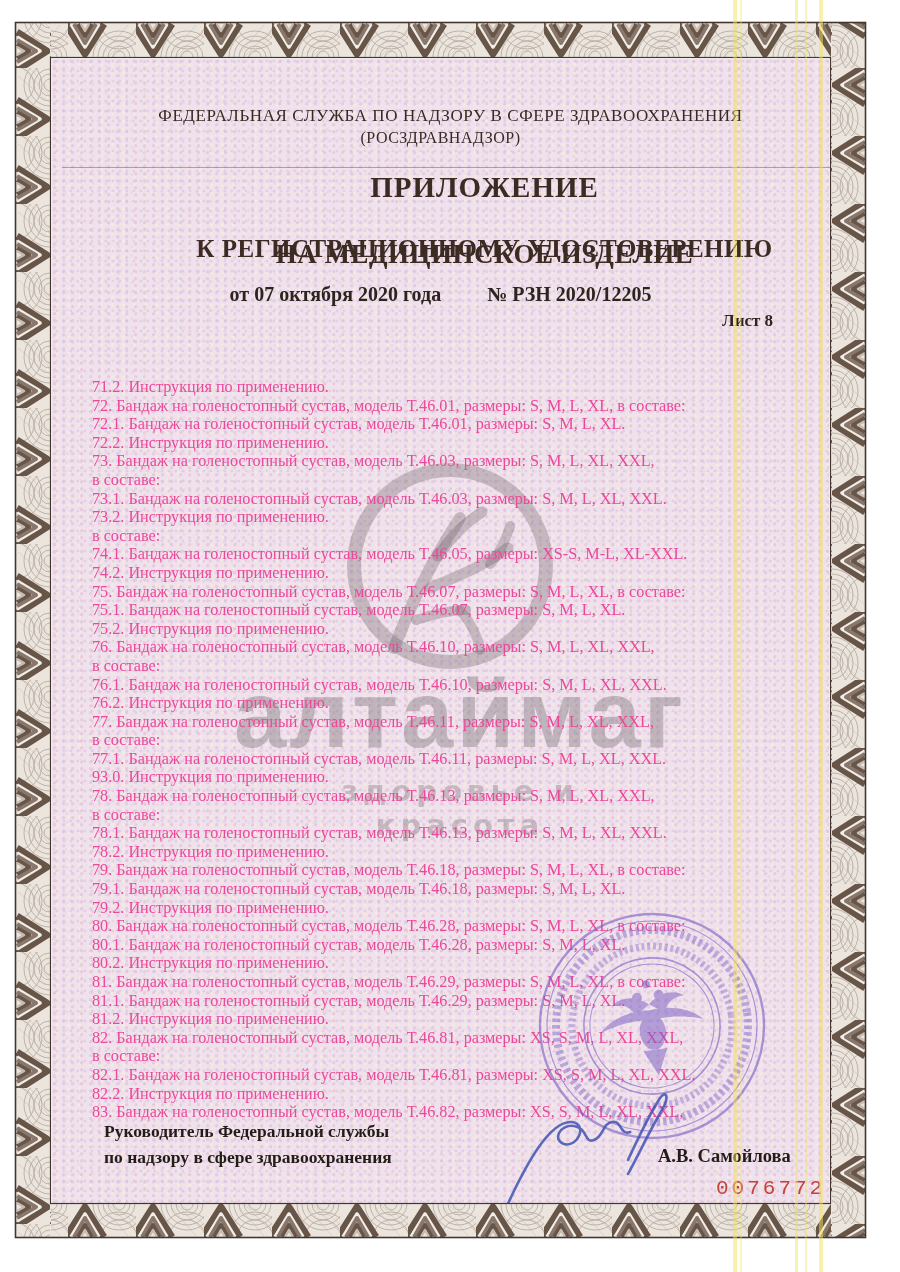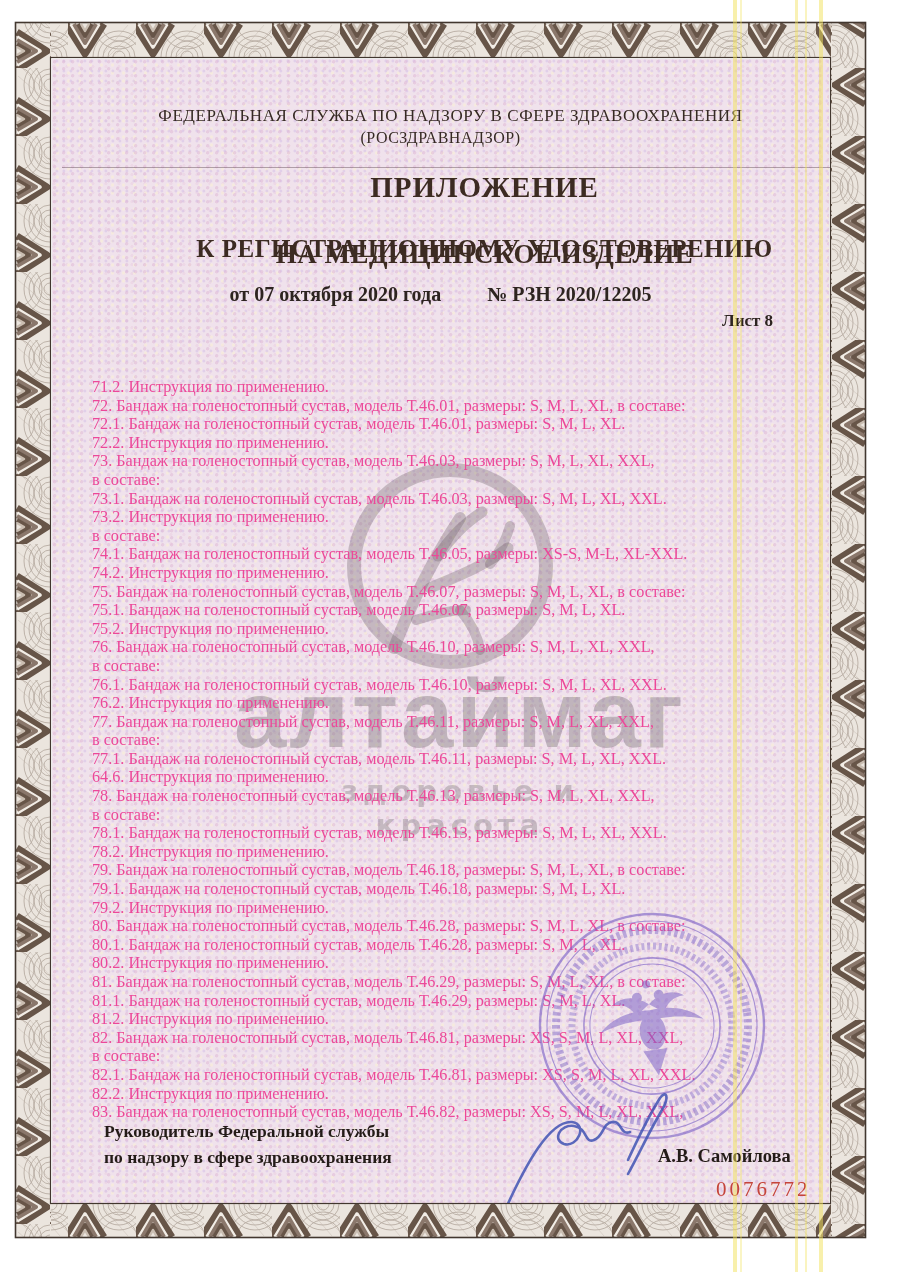--- a/index.html
+++ b/index.html
@@ -40,21 +40,21 @@
   .wm-brand{position:absolute;left:150px;top:668px;width:620px;text-align:center;
     font-family:Liberation Sans, sans-serif;font-weight:bold;font-size:94px;line-height:94px;
     color:rgba(120,112,117,.40);letter-spacing:3px;z-index:5;}
   .wm-tagline{position:absolute;left:250px;top:774px;width:420px;text-align:center;
     font-family:"DejaVu Sans",sans-serif;font-weight:bold;font-size:29px;
     color:rgba(138,128,133,.42);letter-spacing:5px;z-index:5;}
   .wm-logo{position:absolute;left:342px;top:452px;z-index:4;}
 
   .signer{position:absolute;left:104px;top:1118px;font-weight:bold;font-size:17.5px;line-height:26px;color:#241c18;z-index:12;}
   .signer-name{position:absolute;left:658px;top:1146px;font-weight:bold;font-size:18.5px;color:#241c18;z-index:12;}
-  .serial{position:absolute;left:716px;top:1177px;font-family:Liberation Serif, serif;
+  .serial{position:absolute;left:716px;top:1177px;font-family:Liberation Mono, monospace;
     font-size:21px;letter-spacing:3px;color:#c5443a;z-index:12;}
 
   .stamp{position:absolute;left:534px;top:908px;z-index:15;}
   .signature{position:absolute;left:492px;top:1086px;z-index:16;}
 </style>
 </head>
 <body>
 
 <div id="page">
 
@@ -101,21 +101,21 @@
       <div class="body-line">75. Бандаж на голеностопный сустав, модель Т.46.07, размеры: S, M, L, XL, в составе:</div>
       <div class="body-line">75.1. Бандаж на голеностопный сустав, модель Т.46.07, размеры: S, M, L, XL.</div>
       <div class="body-line">75.2. Инструкция по применению.</div>
       <div class="body-line">76. Бандаж на голеностопный сустав, модель Т.46.10, размеры: S, M, L, XL, XXL,</div>
       <div class="body-line">в составе:</div>
       <div class="body-line">76.1. Бандаж на голеностопный сустав, модель Т.46.10, размеры: S, M, L, XL, XXL.</div>
       <div class="body-line">76.2. Инструкция по применению.</div>
       <div class="body-line">77. Бандаж на голеностопный сустав, модель Т.46.11, размеры: S, M, L, XL, XXL,</div>
       <div class="body-line">в составе:</div>
       <div class="body-line">77.1. Бандаж на голеностопный сустав, модель Т.46.11, размеры: S, M, L, XL, XXL.</div>
-      <div class="body-line">64.6. Инструкция по применению.</div>
+      <div class="body-line">93.0. Инструкция по применению.</div>
       <div class="body-line">78. Бандаж на голеностопный сустав, модель Т.46.13, размеры: S, M, L, XL, XXL,</div>
       <div class="body-line">в составе:</div>
       <div class="body-line">78.1. Бандаж на голеностопный сустав, модель Т.46.13, размеры: S, M, L, XL, XXL.</div>
       <div class="body-line">78.2. Инструкция по применению.</div>
       <div class="body-line">79. Бандаж на голеностопный сустав, модель Т.46.18, размеры: S, M, L, XL, в составе:</div>
       <div class="body-line">79.1. Бандаж на голеностопный сустав, модель Т.46.18, размеры: S, M, L, XL.</div>
       <div class="body-line">79.2. Инструкция по применению.</div>
       <div class="body-line">80. Бандаж на голеностопный сустав, модель Т.46.28, размеры: S, M, L, XL, в составе:</div>
       <div class="body-line">80.1. Бандаж на голеностопный сустав, модель Т.46.28, размеры: S, M, L, XL.</div>
       <div class="body-line">80.2. Инструкция по применению.</div>

